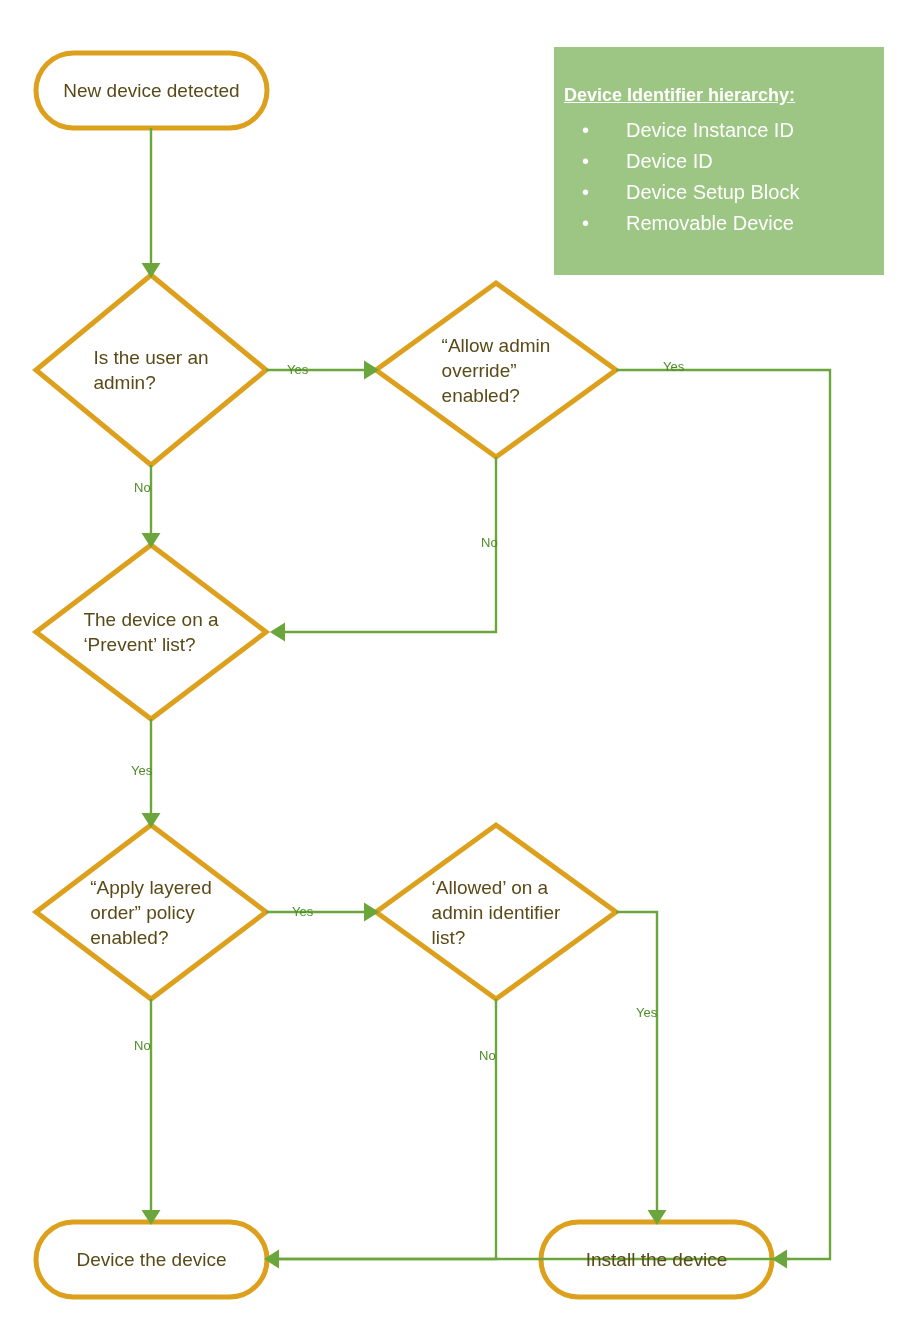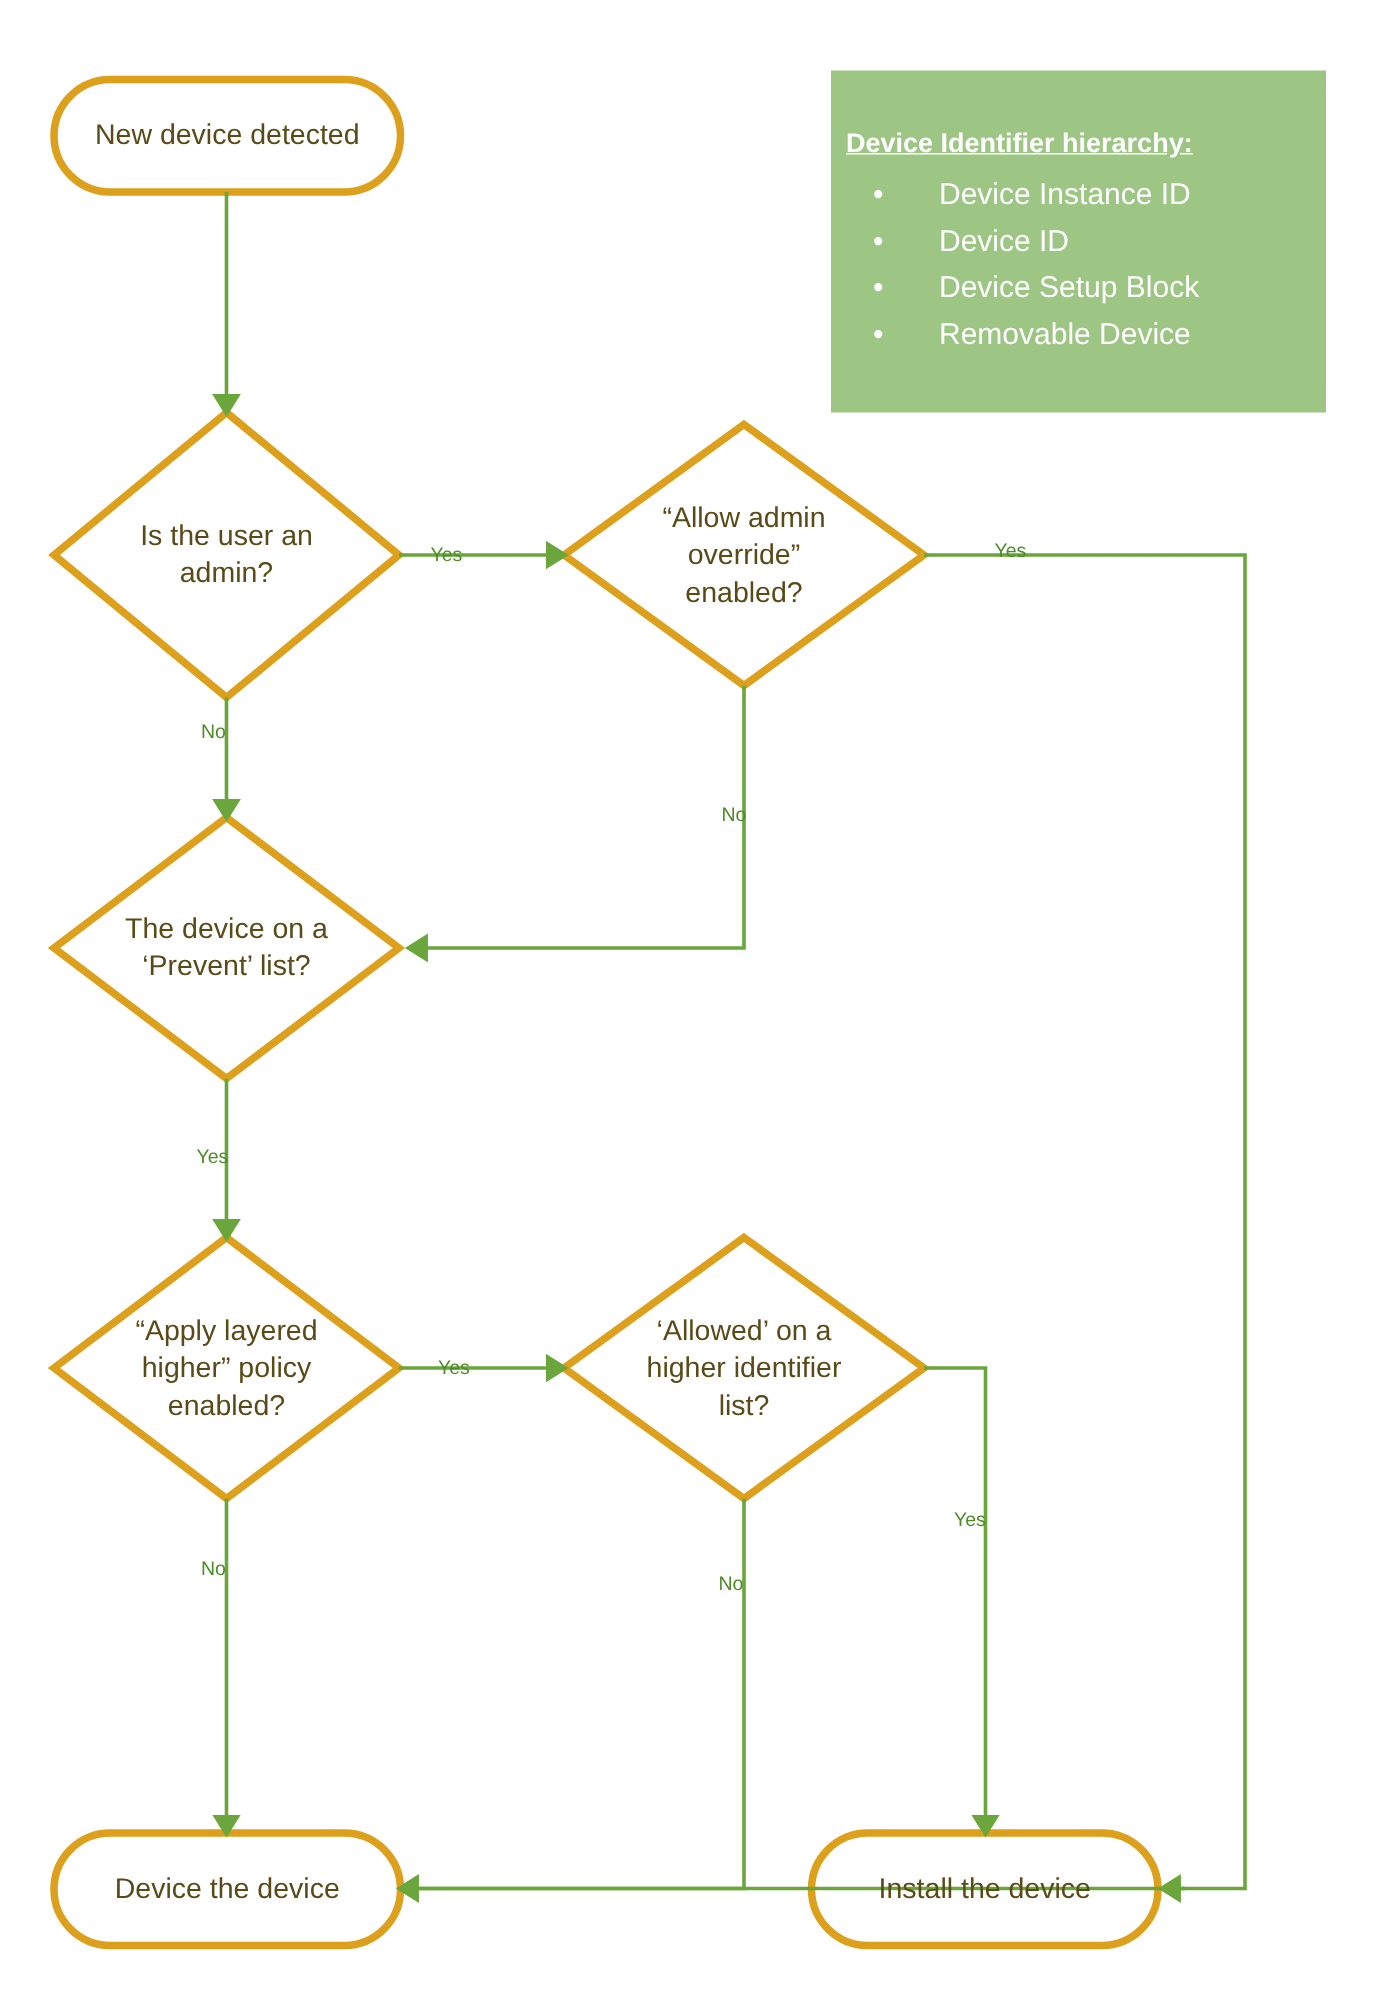--- a/index.html
+++ b/index.html
@@ -23,21 +23,20 @@
     top: 0;
     width: 924px;
     height: 1326px;
   }
   
   .shape-text {
     position: absolute;
     color: #5a4a17;
     font-size: 19px;
     line-height: 25px;
-    text-align: center;
     white-space: pre-line;
     display: flex;
     align-items: center;
     justify-content: center;
     pointer-events: none;
   }
   .terminal-text {
     font-size: 19px;
   }
   
@@ -149,25 +148,25 @@
 admin?</div>
 
   <div class="shape-text" style="left:396px; top:295px; width:200px; height:150px;">“Allow admin
 override”
 enabled?</div>
 
   <div class="shape-text" style="left:41px; top:582px; width:220px; height:100px;">The device on a
 ‘Prevent’ list?</div>
 
   <div class="shape-text" style="left:46px; top:837px; width:210px; height:150px;">“Apply layered
-higher” policy
+order” policy
 enabled?</div>
 
   <div class="shape-text" style="left:391px; top:837px; width:210px; height:150px;">‘Allowed’ on a
-higher identifier
+admin identifier
 list?</div>
 
   <div class="shape-text terminal-text" style="left:36px; top:1222px; width:231px; height:75px;">Device the device</div>
 
   <div class="shape-text terminal-text" style="left:541px; top:1222px; width:231px; height:75px;">Install the device</div>
 
   <div class="edge-label" style="left:287px; top:359px;">Yes</div>
 
   <div class="edge-label" style="left:134px; top:477px;">No</div>
 

